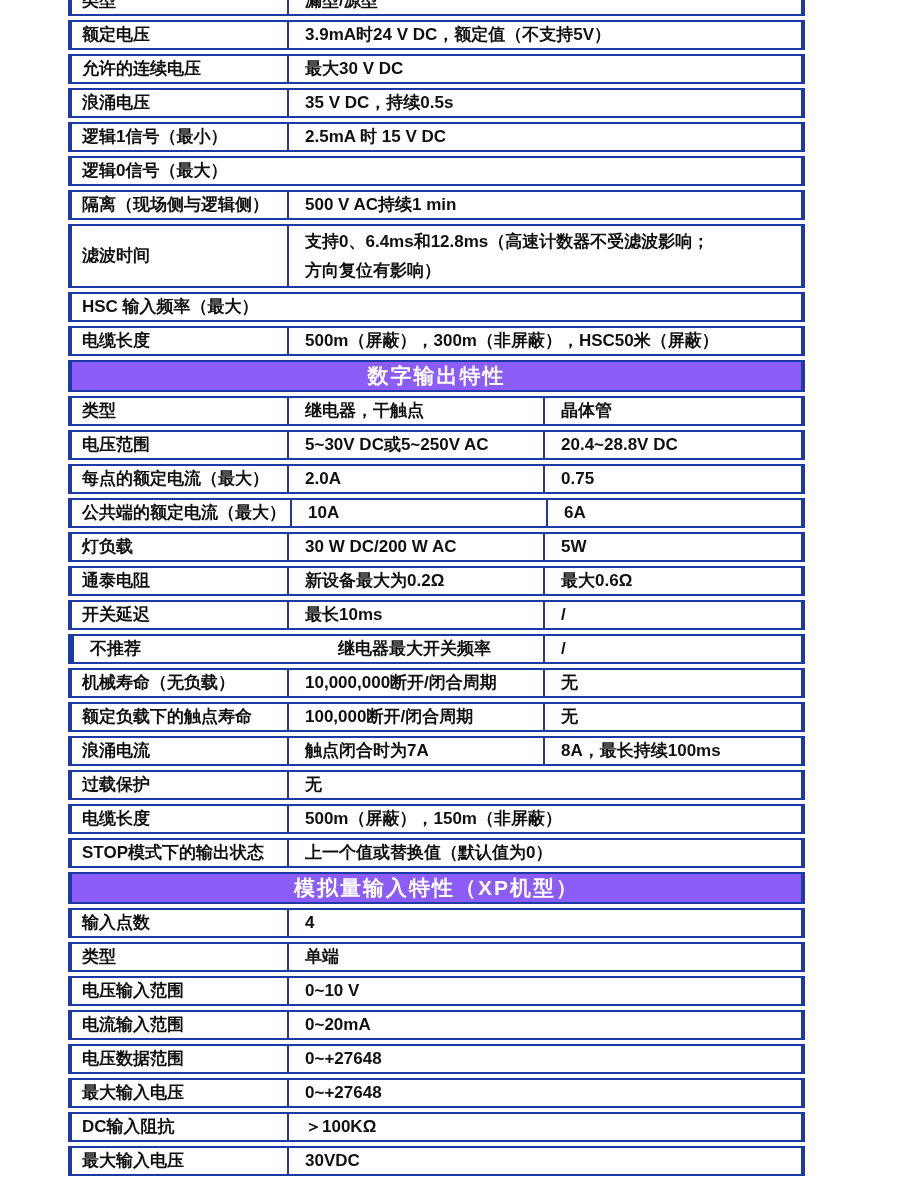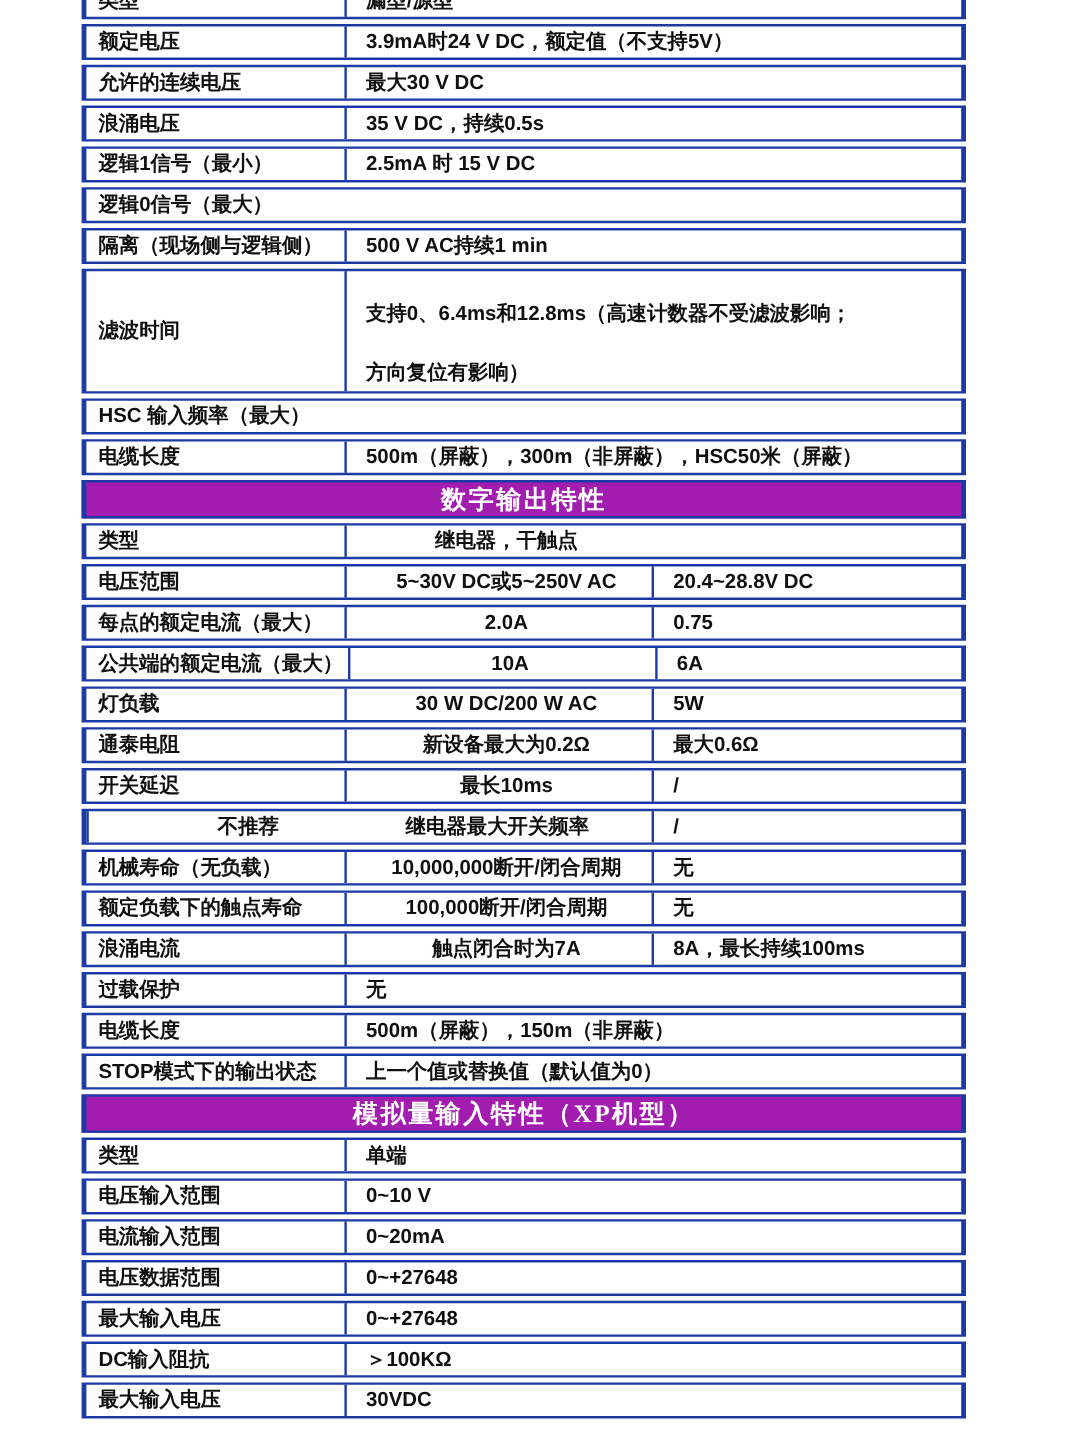--- a/index.html
+++ b/index.html
@@ -15,32 +15,31 @@
     display:flex;align-items:stretch;box-sizing:border-box;
     border:2px solid #1c3aa5;border-left-width:4px;border-right-width:4px;
     margin-bottom:4px;min-height:28px;background:#ffffff;
   }
   .row.clip-top{margin-top:-14px;}
   .cell{
     display:flex;flex-direction:column;justify-content:center;
     box-sizing:border-box;font-size:17px;
   }
   .cell .line{line-height:24px;white-space:nowrap;}
-  .cell.multi .line{line-height:29px;margin-top:20px;}
+  .cell.multi .line{line-height:29px;}
   .label-cell{flex:0 0 215px;padding:1px 4px 1px 10px;}
   .value-cell{border-left:2px solid #1c3aa5;padding:1px 4px 1px 16px;}
-  .value-cell.c2{flex:0 0 256px;text-align:center;}
+  .value-cell.c2{flex:0 0 256px;}
   .value-cell.c3{flex:1 1 auto;}
   .value-cell.spanned{flex:1 1 auto;}
   .section-banner{
     box-sizing:border-box;border:2px solid #1c3aa5;border-left-width:4px;border-right-width:4px;
-    background:#a21caf;color:#ffffff;text-align:center;
+    background:#8b5cf6;color:#ffffff;text-align:center;
     font-size:21px;line-height:28px;height:32px;margin-bottom:4px;
     letter-spacing:2px;
-    font-family:Liberation Serif, serif;
   }
 </style>
 </head>
 <body>
 
 <div class="spec-table">
     <div class="row clip-top">
       <div class="cell label-cell">
         <div class="line">类型</div>
       </div>
@@ -116,20 +115,23 @@
       </div>
     </div>
     <div class="section-banner">数字输出特性</div>
     <div class="row">
       <div class="cell label-cell">
         <div class="line">类型</div>
       </div>
       <div class="cell value-cell c2">
         <div class="line">继电器，干触点</div>
       </div>
+      <div class="cell value-cell c3">
+        <div class="line">晶体管</div>
+      </div>
     </div>
     <div class="row">
       <div class="cell label-cell">
         <div class="line">电压范围</div>
       </div>
       <div class="cell value-cell c2">
         <div class="line">5~30V DC或5~250V AC</div>
       </div>
       <div class="cell value-cell c3">
         <div class="line">20.4~28.8V DC</div>
@@ -252,20 +254,28 @@
     </div>
     <div class="row">
       <div class="cell label-cell">
         <div class="line">STOP模式下的输出状态</div>
       </div>
       <div class="cell value-cell spanned">
         <div class="line">上一个值或替换值（默认值为0）</div>
       </div>
     </div>
     <div class="section-banner">模拟量输入特性（XP机型）</div>
+    <div class="row">
+      <div class="cell label-cell">
+        <div class="line">输入点数</div>
+      </div>
+      <div class="cell value-cell spanned">
+        <div class="line">4</div>
+      </div>
+    </div>
     <div class="row">
       <div class="cell label-cell">
         <div class="line">类型</div>
       </div>
       <div class="cell value-cell spanned">
         <div class="line">单端</div>
       </div>
     </div>
     <div class="row">
       <div class="cell label-cell">

